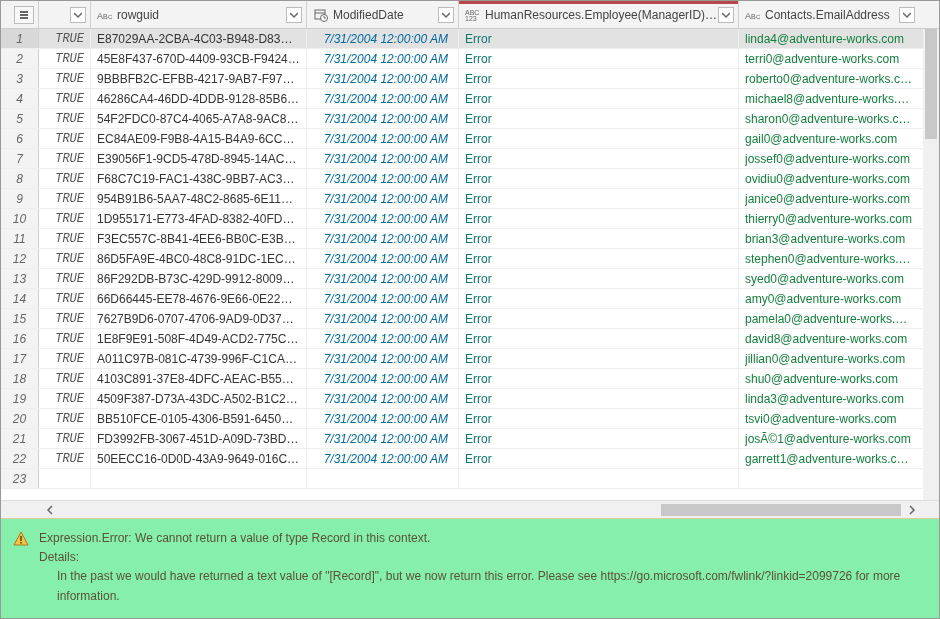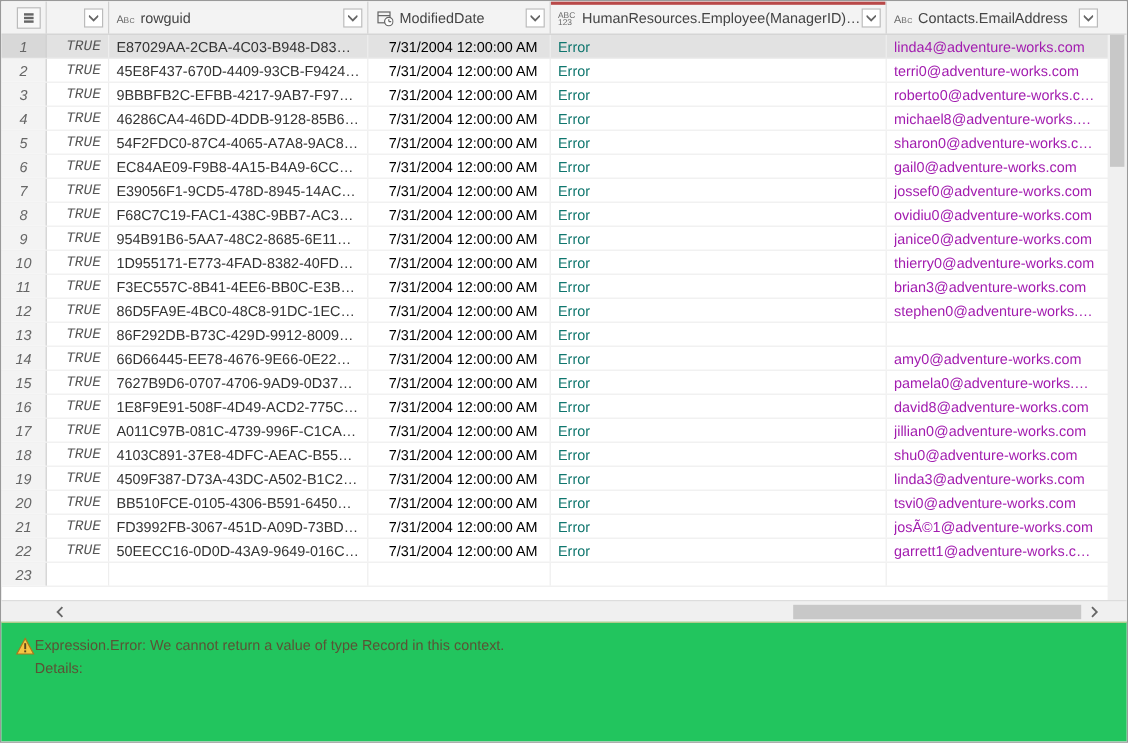--- a/index.html
+++ b/index.html
@@ -106,23 +106,23 @@
     width: 38px;
     justify-content: center;
     background: #f3f3f3;
     border-right: 1px solid #d0d0d0;
     color: #666;
     font-style: italic;
   }
   .row.selected .cell.rownum { background: #d8d8d8; }
   .cell.c-flag { width: 52px; justify-content: flex-end; font-style: italic; color: #555; font-family: Liberation Mono, monospace; }
   .cell.c-rowguid { width: 216px; color: #333; }
-  .cell.c-mod { width: 152px; justify-content: flex-end; color: #000000; padding-right: 10px; }
+  .cell.c-mod { width: 152px; justify-content: flex-end; font-style: italic; color: #0369a1; padding-right: 10px; }
   .cell.c-title { width: 280px; color: #0f766e; }
-  .cell.c-email { width: 180px; color: #a21caf; border-right: none; }
+  .cell.c-email { width: 180px; color: #15803d; border-right: none; }
   .cell .trunc { overflow: hidden; text-overflow: ellipsis; }
 
   .hscroll {
     height: 18px;
     background: #f0f0f0;
     position: relative;
     border-top: 1px solid #ddd;
     flex-shrink: 0;
   }
   .hscroll .arrow {
@@ -147,29 +147,30 @@
     background: #f0f0f0;
   }
   .vscroll .thumb {
     position: absolute;
     left: 2px; width: 12px;
     top: 0; height: 110px;
     background: #c8c8c8;
   }
 
   .error-panel {
-    background: #22c55e;
+    background: #86efac;
     border-top: 1px solid #d8ce9a;
     padding: 10px 12px 14px 12px;
     color: #5a5335;
     font-size: 12px;
     line-height: 1.6;
     flex-shrink: 0;
     height: 100px;
     display: flex;
+    gap: 10px;
   }
   .error-panel .warn {
     width: 16px; height: 16px;
     flex-shrink: 0;
     margin-top: 2px;
   }
   .error-panel .msg { flex: 1; }
   .error-panel .indent { padding-left: 18px; }
 
   .rownum .drop {
@@ -413,20 +414,23 @@
           </div>
         </div>
         <div class="row">
           <div class="cell rownum">13</div>
           <div class="cell c-flag">TRUE</div>
           <div class="cell c-rowguid">
             <span class="trunc">86F292DB-B73C-429D-9912-800994D80...</span>
           </div>
           <div class="cell c-mod">7/31/2004 12:00:00 AM</div>
           <div class="cell c-title">Error</div>
+          <div class="cell c-email">
+            <span class="trunc">syed0@adventure-works.com</span>
+          </div>
         </div>
         <div class="row">
           <div class="cell rownum">14</div>
           <div class="cell c-flag">TRUE</div>
           <div class="cell c-rowguid">
             <span class="trunc">66D66445-EE78-4676-9E66-0E22D6109A...</span>
           </div>
           <div class="cell c-mod">7/31/2004 12:00:00 AM</div>
           <div class="cell c-title">Error</div>
           <div class="cell c-email">
@@ -562,19 +566,20 @@
     <span class="warn">
       <svg width="16" height="16" viewBox="0 0 16 16">
           <path d="M8 1 L15 14 L1 14 Z" fill="#f5c542" stroke="#a8791e"></path>
           <rect x="7.2" y="5" width="1.6" height="5" fill="#5a4a1a"></rect>
           <rect x="7.2" y="11" width="1.6" height="1.6" fill="#5a4a1a"></rect>
         </svg>
     </span>
     <div class="msg">
       <div>Expression.Error: We cannot return a value of type Record in this context.</div>
       <div>Details:</div>
+      <div class="indent">In the past we would have returned a text value of "[Record]", but we now return this error. Please see https://go.microsoft.com/fwlink/?linkid=2099726 for more information.</div>
     </div>
   </div>
 
   <div class="vscroll">
     <div class="thumb"></div>
   </div>
 </div>
 
 </body></html>

